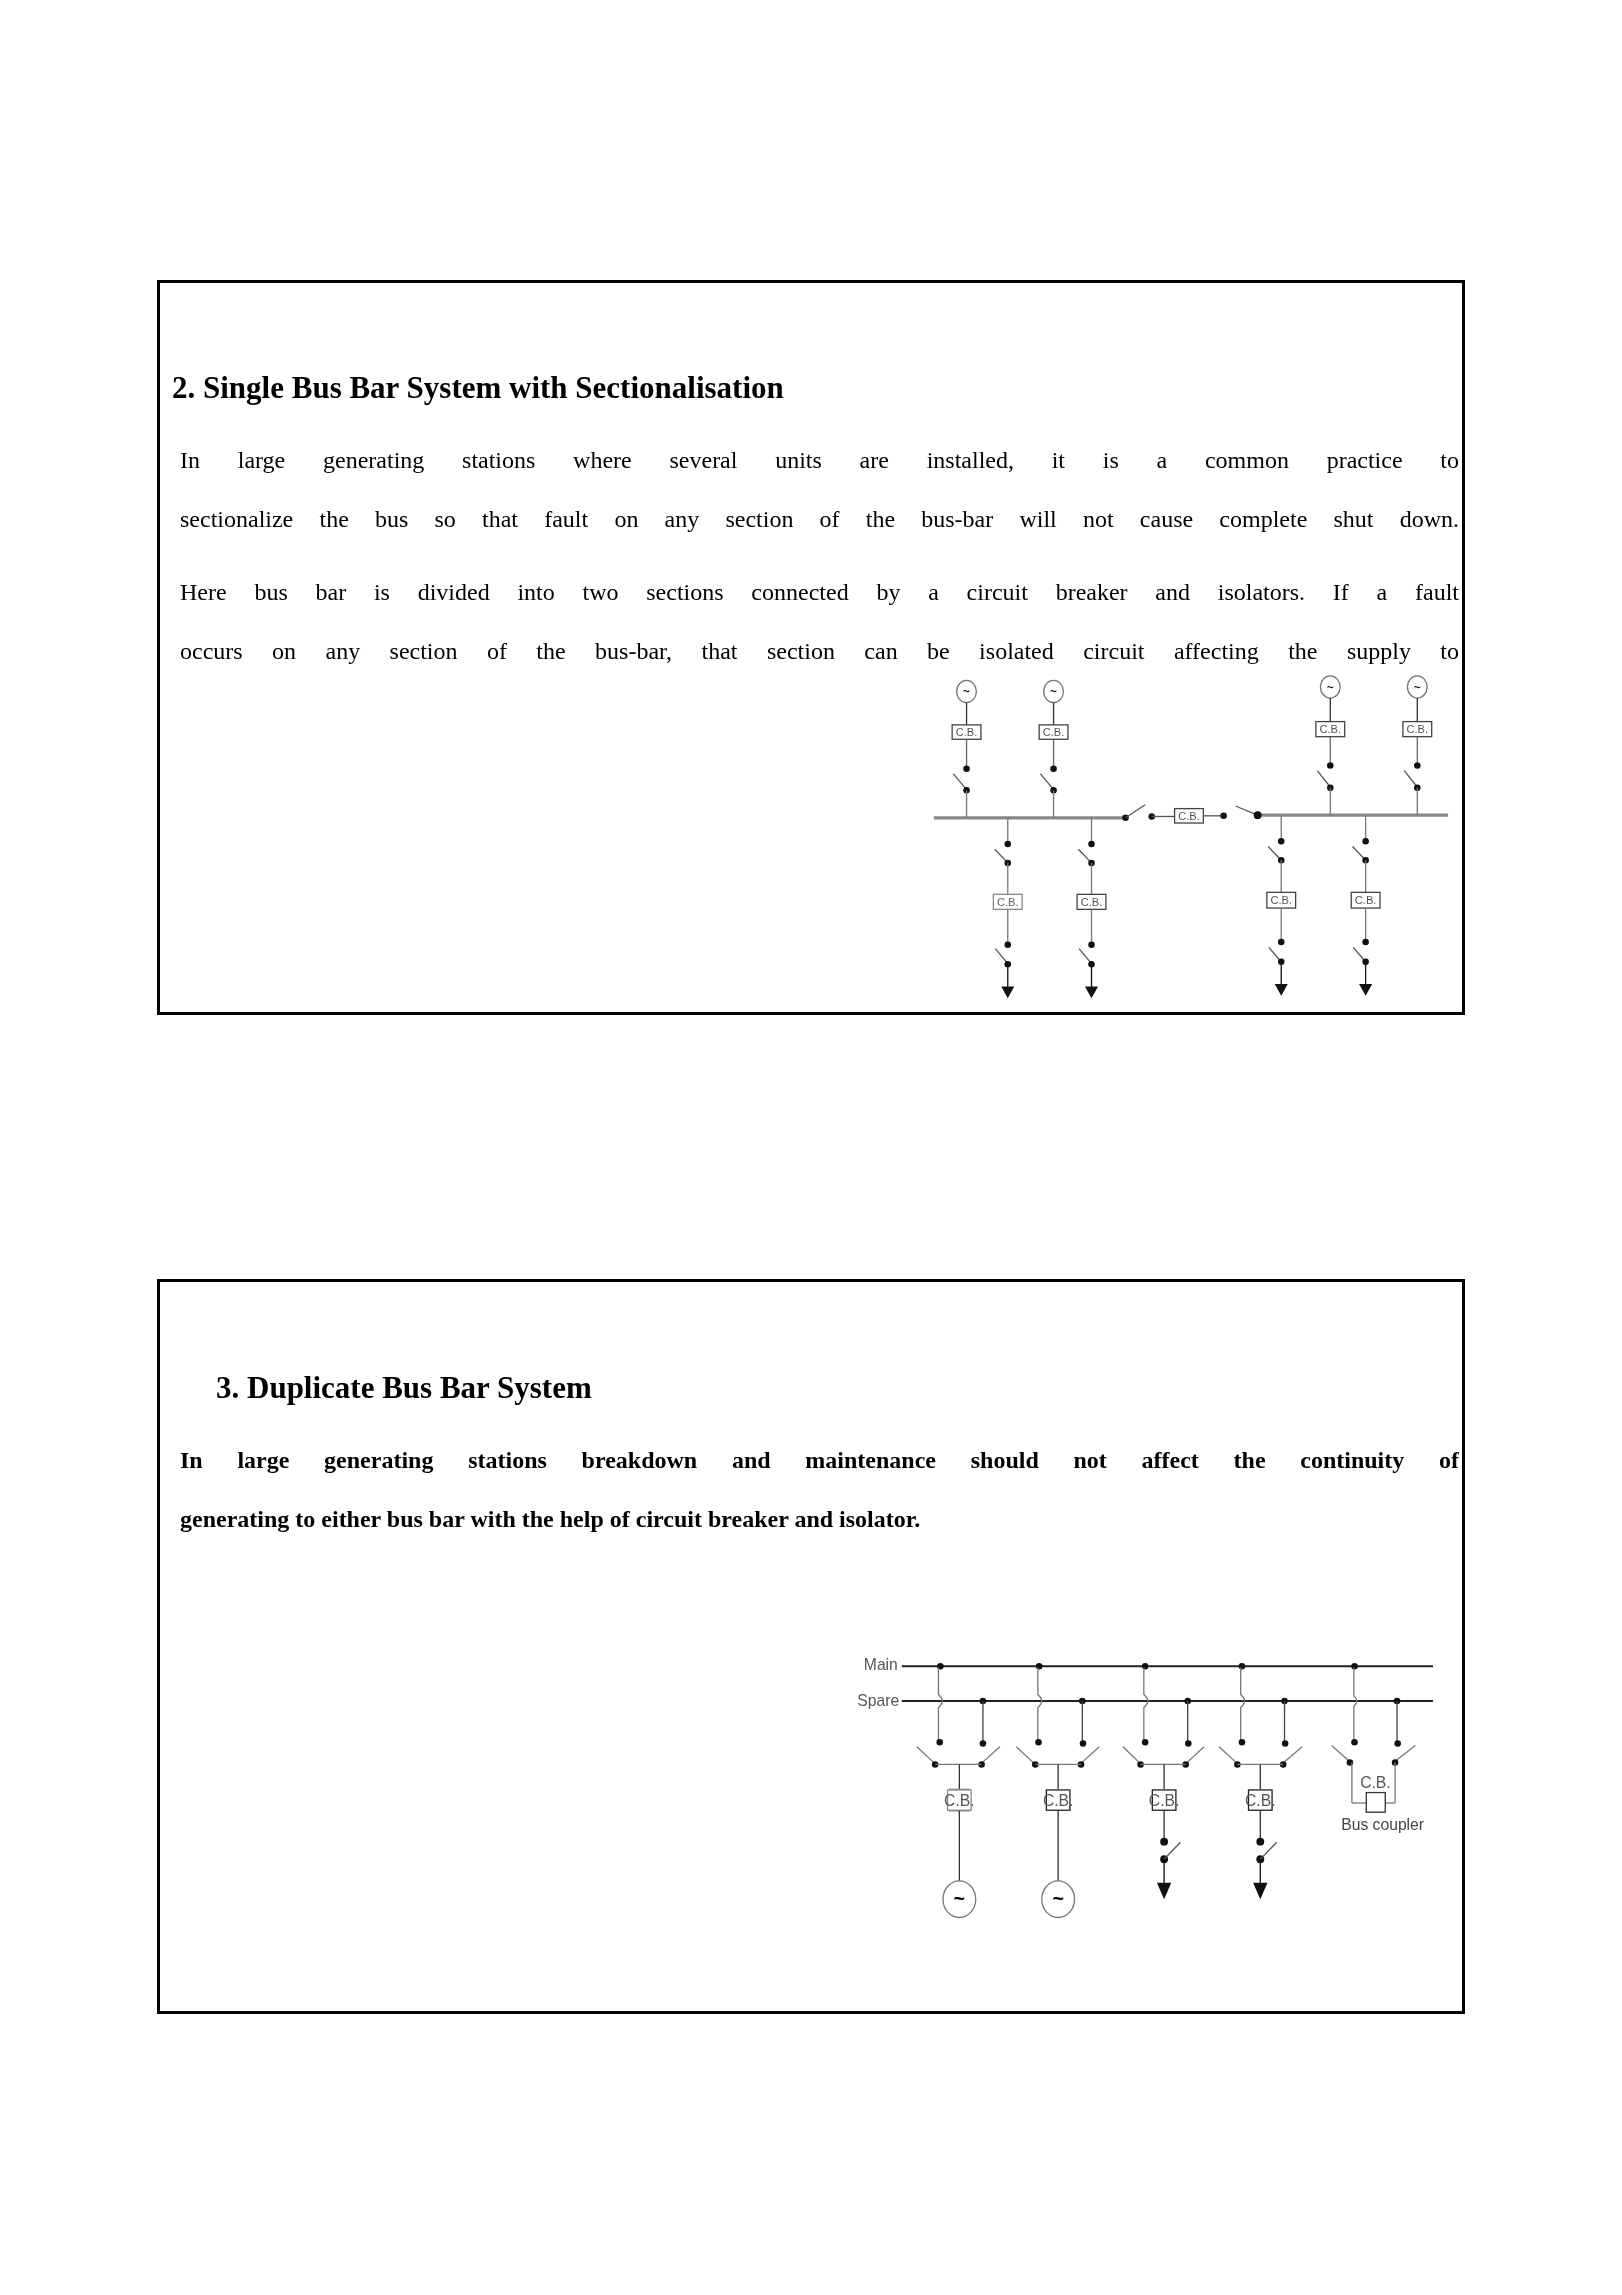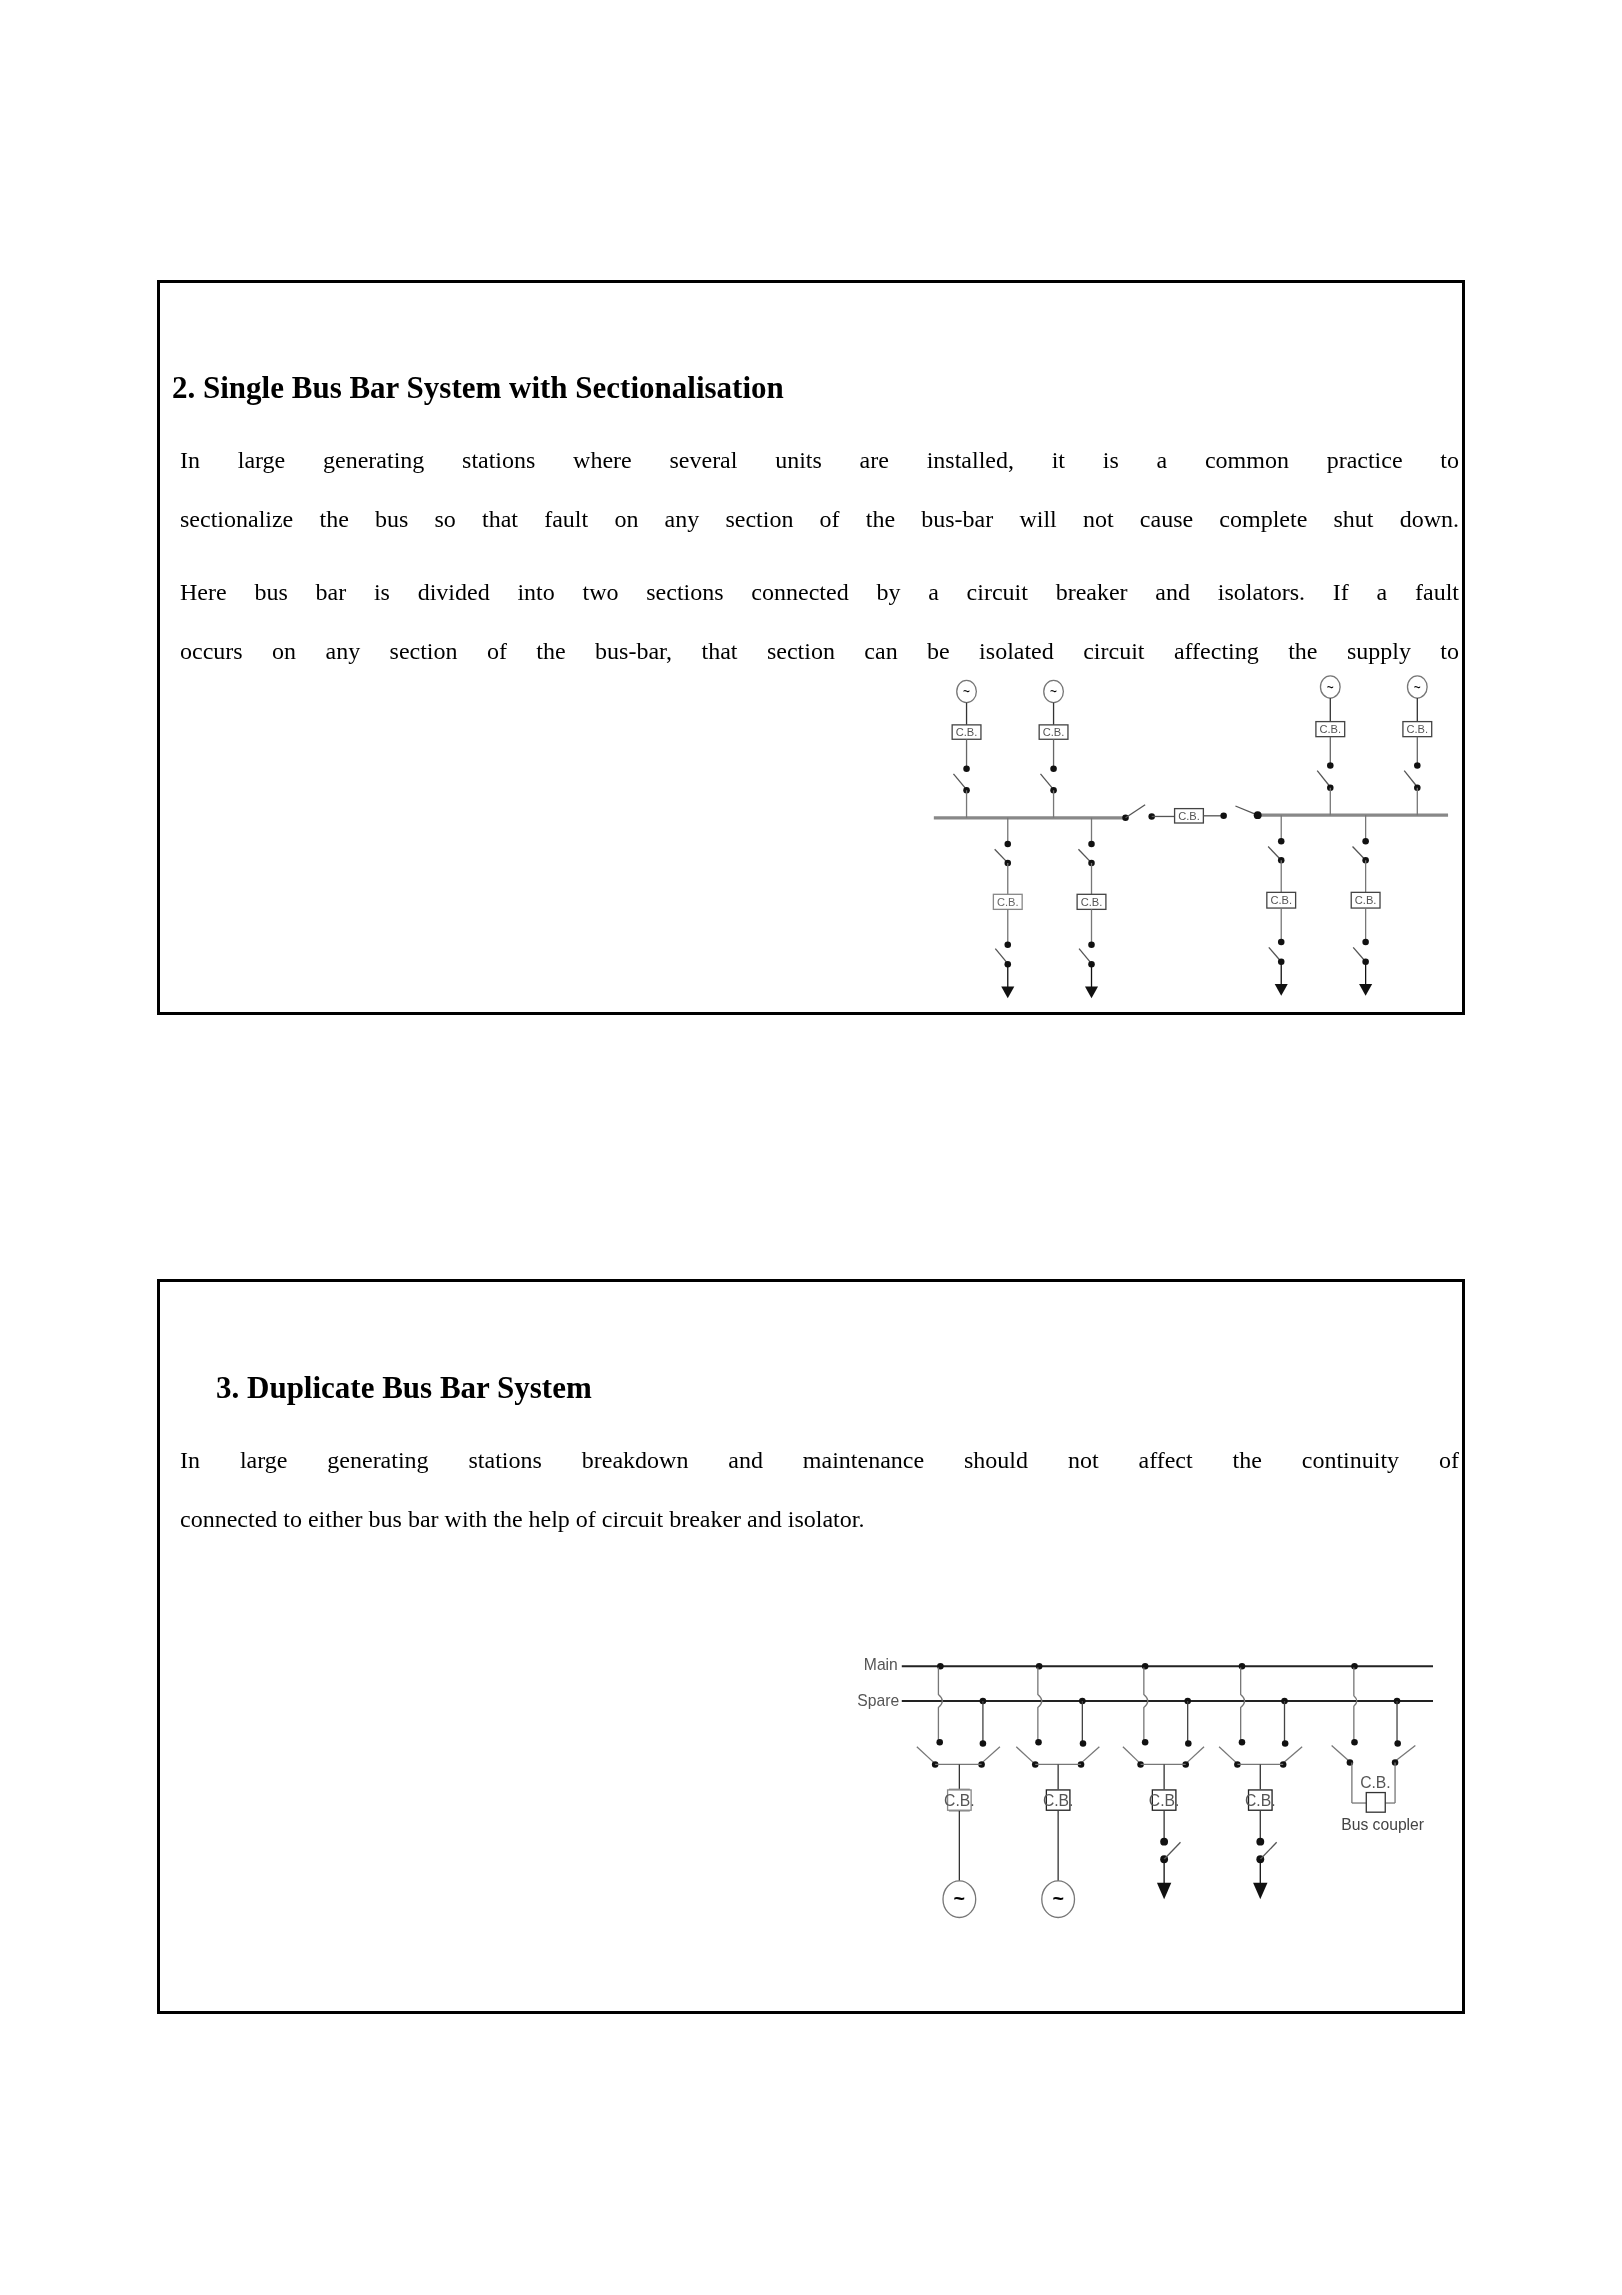--- a/index.html
+++ b/index.html
@@ -155,23 +155,23 @@
     <circle cx="2087" cy="1440" r="5" fill="#111"></circle>
     <line x1="2068" y1="1448" x2="2087" y2="1470" stroke="#555" stroke-width="2"></line>
     <circle cx="2087" cy="1470" r="5" fill="#111"></circle>
     <line x1="2087" y1="1470" x2="2087" y2="1506" stroke="#111" stroke-width="2"></line>
     <polygon points="2077,1504 2097,1504 2087,1522" fill="#111"></polygon>
   </g>
 </svg>
 
 <div id="box2" class="box"></div>
 <div class="heading" style="top:1368px;margin-left:44px;">3. Duplicate Bus Bar System</div>
-<div class="para" style="top:1431px;">
+<div class="para" style="top:1431px;font-weight:bold;">
   <span class="ln j">In large generating stations breakdown and maintenance should not affect the continuity of</span>
-  <span class="ln">connected to either bus bar with the help of circuit breaker and isolator.</span>
+  <span class="ln">generating to either bus bar with the help of circuit breaker and isolator.</span>
 </div>
 
 <svg width="1623" height="2295" viewBox="0 0 2480 3508" style="pointer-events:none;">
   <text x="1372" y="2553" font-size="24" text-anchor="end" fill="#555">Main</text>
   <text x="1374" y="2608" font-size="24" text-anchor="end" fill="#555">Spare</text>
   <line x1="1378" y1="2547" x2="2190" y2="2547" stroke="#222" stroke-width="3"></line>
   <line x1="1378" y1="2600" x2="2190" y2="2600" stroke="#222" stroke-width="3"></line>
 
   <g>
     <circle cx="1437" cy="2547" r="5" fill="#111"></circle>

